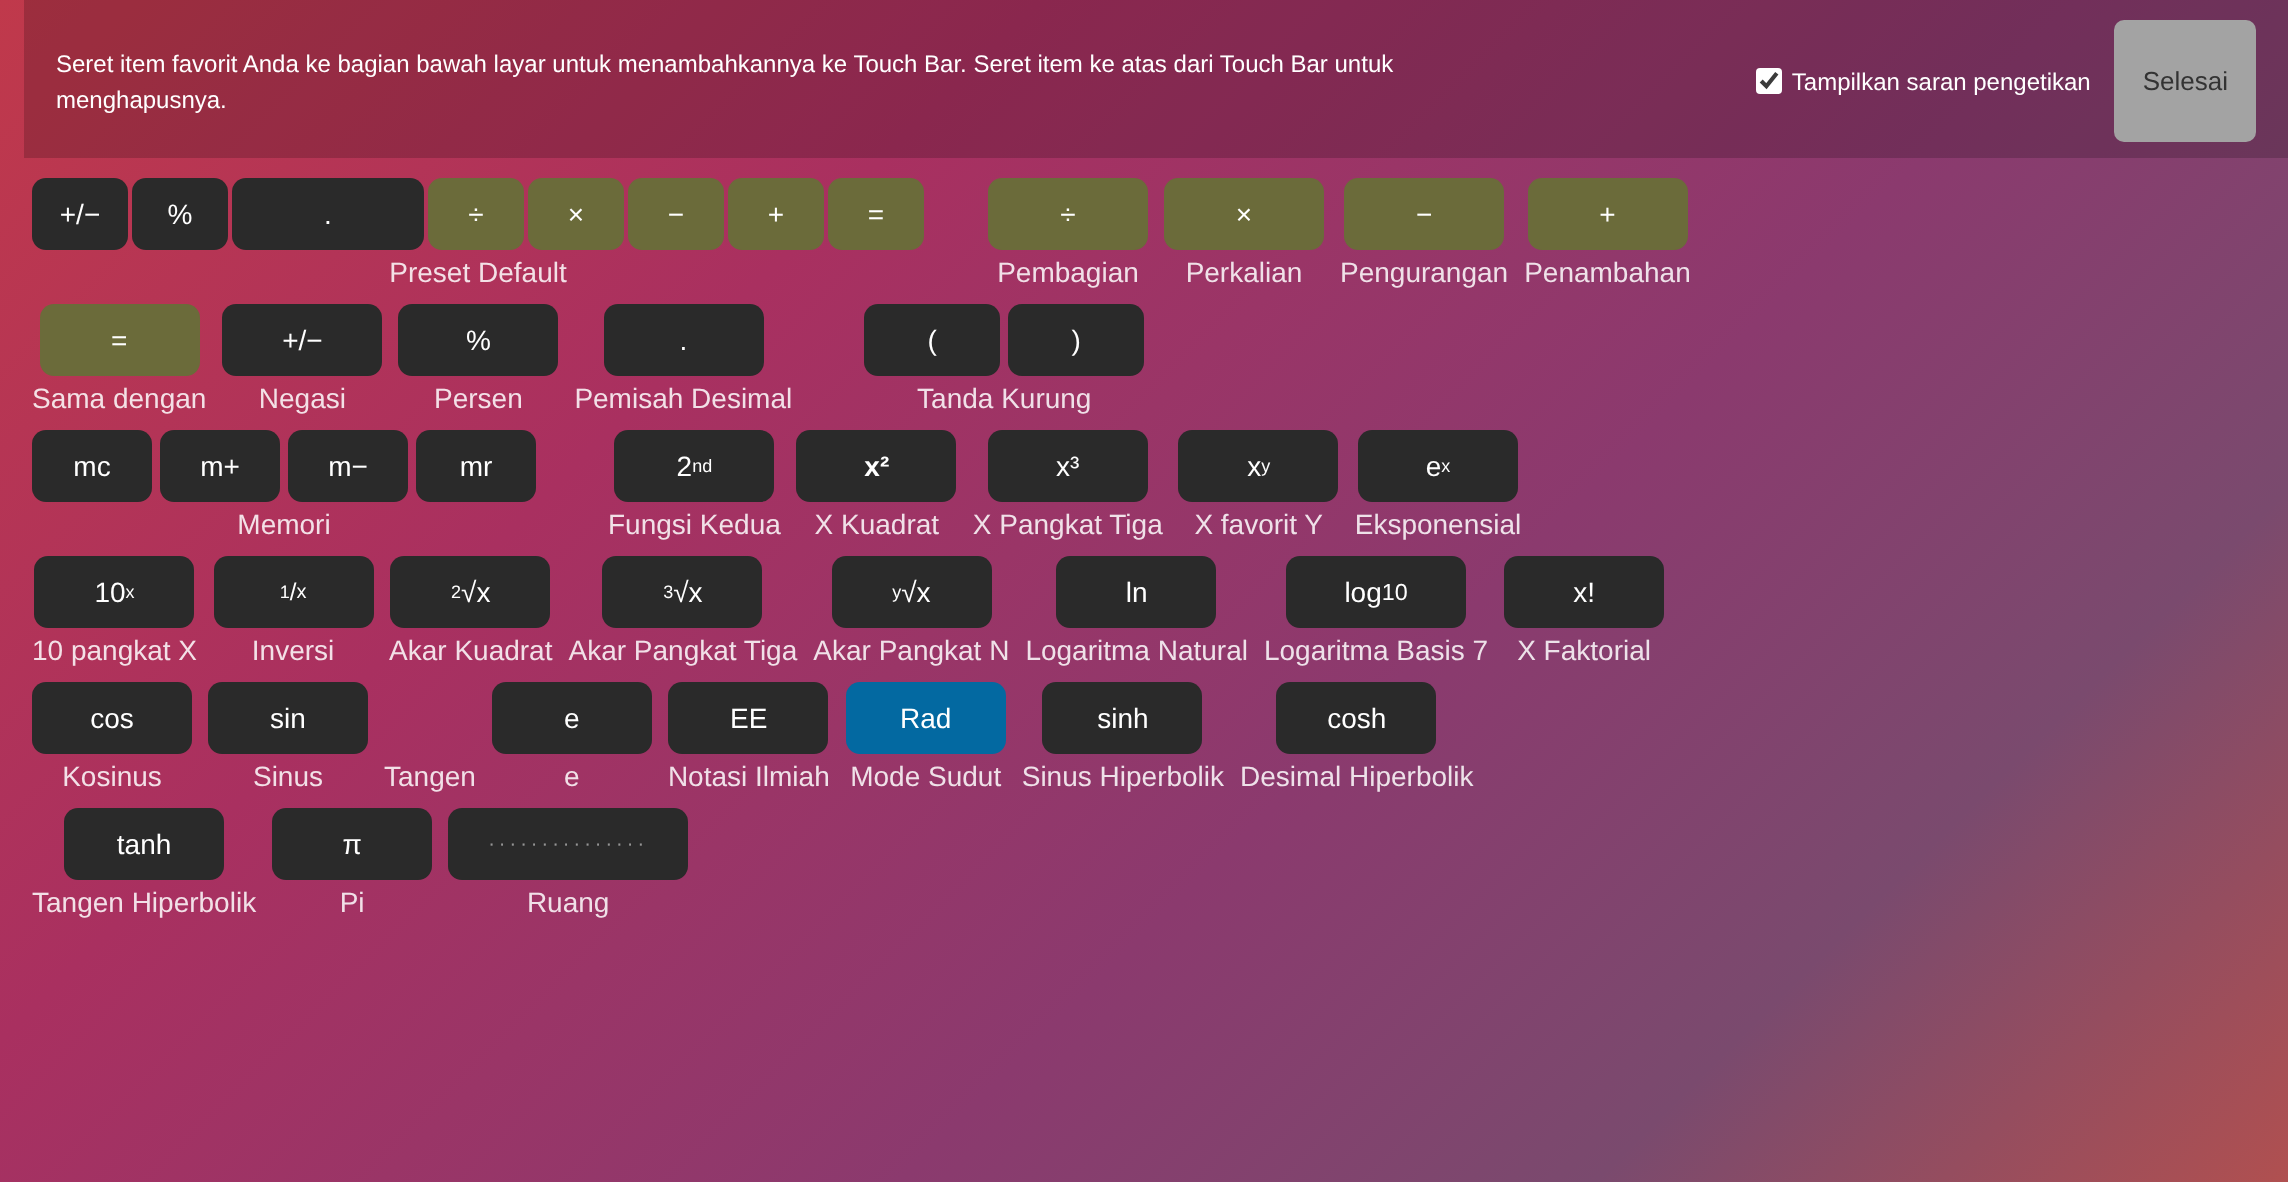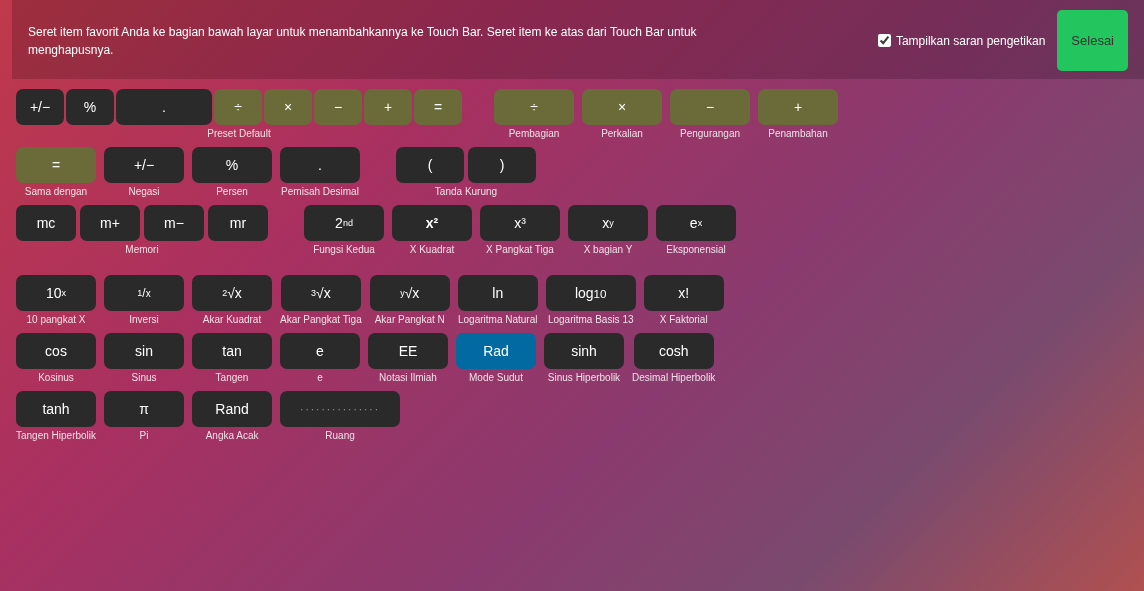--- a/index.html
+++ b/index.html
@@ -37,21 +37,21 @@
       gap: 5px;
       font-size: 12px;
       color: #fff;
     }
     .checkbox-label input {
       width: 13px;
       height: 13px;
       accent-color: #fff;
     }
     .done-btn {
-      background: #22c55e;
+      background: #a3a3a3;
       color: #333;
       border: none;
       border-radius: 5px;
       padding: 23px 14px;
       font-size: 13px;
       cursor: pointer;
       font-weight: 500;
     }
 
     .content {
@@ -90,21 +90,21 @@
       min-width: 60px;
       padding: 0 8px;
       white-space: nowrap;
       user-select: none;
     }
     .btn.dark { background: #2a2a2a; }
     .btn.olive { background: #6b6b3a; }
     .btn.rad { background: #0369a1; }
 
     .label {
-      font-size: 10px;
+      font-size: 14px;
       color: rgba(255,255,255,0.85);
       text-align: center;
       white-space: nowrap;
     }
 
     .preset-row {
       display: flex;
       flex-direction: column;
       align-items: center;
       gap: 3px;
@@ -190,21 +190,21 @@
     <div style="width:20px;"></div>
     <div class="item">
       <div style="display:flex; gap:4px;">
         <button class="btn dark" style="min-width:68px;">(</button>
         <button class="btn dark" style="min-width:68px;">)</button>
       </div>
       <span class="label">Tanda Kurung</span>
     </div>
   </div>
 
-  <div class="row" style="margin-bottom:20px;align-items:center;">
+  <div class="row" style="margin-bottom:8px;align-items:center;">
     <div class="item">
       <div style="display:flex; gap:4px;">
         <button class="btn dark" style="min-width:60px;">mc</button>
         <button class="btn dark" style="min-width:60px;">m+</button>
         <button class="btn dark" style="min-width:60px;">m−</button>
         <button class="btn dark" style="min-width:60px;">mr</button>
       </div>
       <span class="label">Memori</span>
     </div>
     <div style="width:20px;"></div>
@@ -215,21 +215,21 @@
     <div class="item">
       <button class="btn dark" style="min-width:80px;font-weight:bold;">x²</button>
       <span class="label">X Kuadrat</span>
     </div>
     <div class="item">
       <button class="btn dark" style="min-width:80px;">x³</button>
       <span class="label">X Pangkat Tiga</span>
     </div>
     <div class="item">
       <button class="btn dark" style="min-width:80px;">x<sup>y</sup></button>
-      <span class="label">X bagian Y</span>
+      <span class="label">X favorit Y</span>
     </div>
     <div class="item">
       <button class="btn dark" style="min-width:80px;">e<sup>x</sup></button>
       <span class="label">Eksponensial</span>
     </div>
   </div>
 
   <div class="row" style="margin-bottom:8px;">
     <div class="item">
       <button class="btn dark" style="min-width:80px;">10<sup>x</sup></button>
@@ -250,39 +250,38 @@
     <div class="item">
       <button class="btn dark" style="min-width:80px;"><sup>y</sup>√x</button>
       <span class="label">Akar Pangkat N</span>
     </div>
     <div class="item">
       <button class="btn dark" style="min-width:80px;">ln</button>
       <span class="label">Logaritma Natural</span>
     </div>
     <div class="item">
       <button class="btn dark" style="min-width:90px;">log<sub>10</sub></button>
-      <span class="label">Logaritma Basis 13</span>
+      <span class="label">Logaritma Basis 7</span>
     </div>
     <div class="item">
       <button class="btn dark" style="min-width:80px;">x!</button>
       <span class="label">X Faktorial</span>
     </div>
   </div>
 
   <div class="row" style="margin-bottom:8px;">
     <div class="item">
       <button class="btn dark" style="min-width:80px;">cos</button>
       <span class="label">Kosinus</span>
     </div>
     <div class="item">
       <button class="btn dark" style="min-width:80px;">sin</button>
       <span class="label">Sinus</span>
     </div>
     <div class="item">
-      <button class="btn dark" style="min-width:80px;">tan</button>
       <span class="label">Tangen</span>
     </div>
     <div class="item">
       <button class="btn dark" style="min-width:80px;">e</button>
       <span class="label">e</span>
     </div>
     <div class="item">
       <button class="btn dark" style="min-width:80px;">EE</button>
       <span class="label">Notasi Ilmiah</span>
     </div>
@@ -303,22 +302,18 @@
   <div class="row" style="margin-bottom:0;">
     <div class="item">
       <button class="btn dark" style="min-width:80px;">tanh</button>
       <span class="label">Tangen Hiperbolik</span>
     </div>
     <div class="item">
       <button class="btn dark" style="min-width:80px;">π</button>
       <span class="label">Pi</span>
     </div>
     <div class="item">
-      <button class="btn dark" style="min-width:80px;">Rand</button>
-      <span class="label">Angka Acak</span>
-    </div>
-    <div class="item">
       <button class="btn dark" style="min-width:120px; font-size:10px; letter-spacing:2px; color:rgba(255,255,255,0.5);">···············</button>
       <span class="label">Ruang</span>
     </div>
   </div>
 
 </div>
 
 </body></html>

